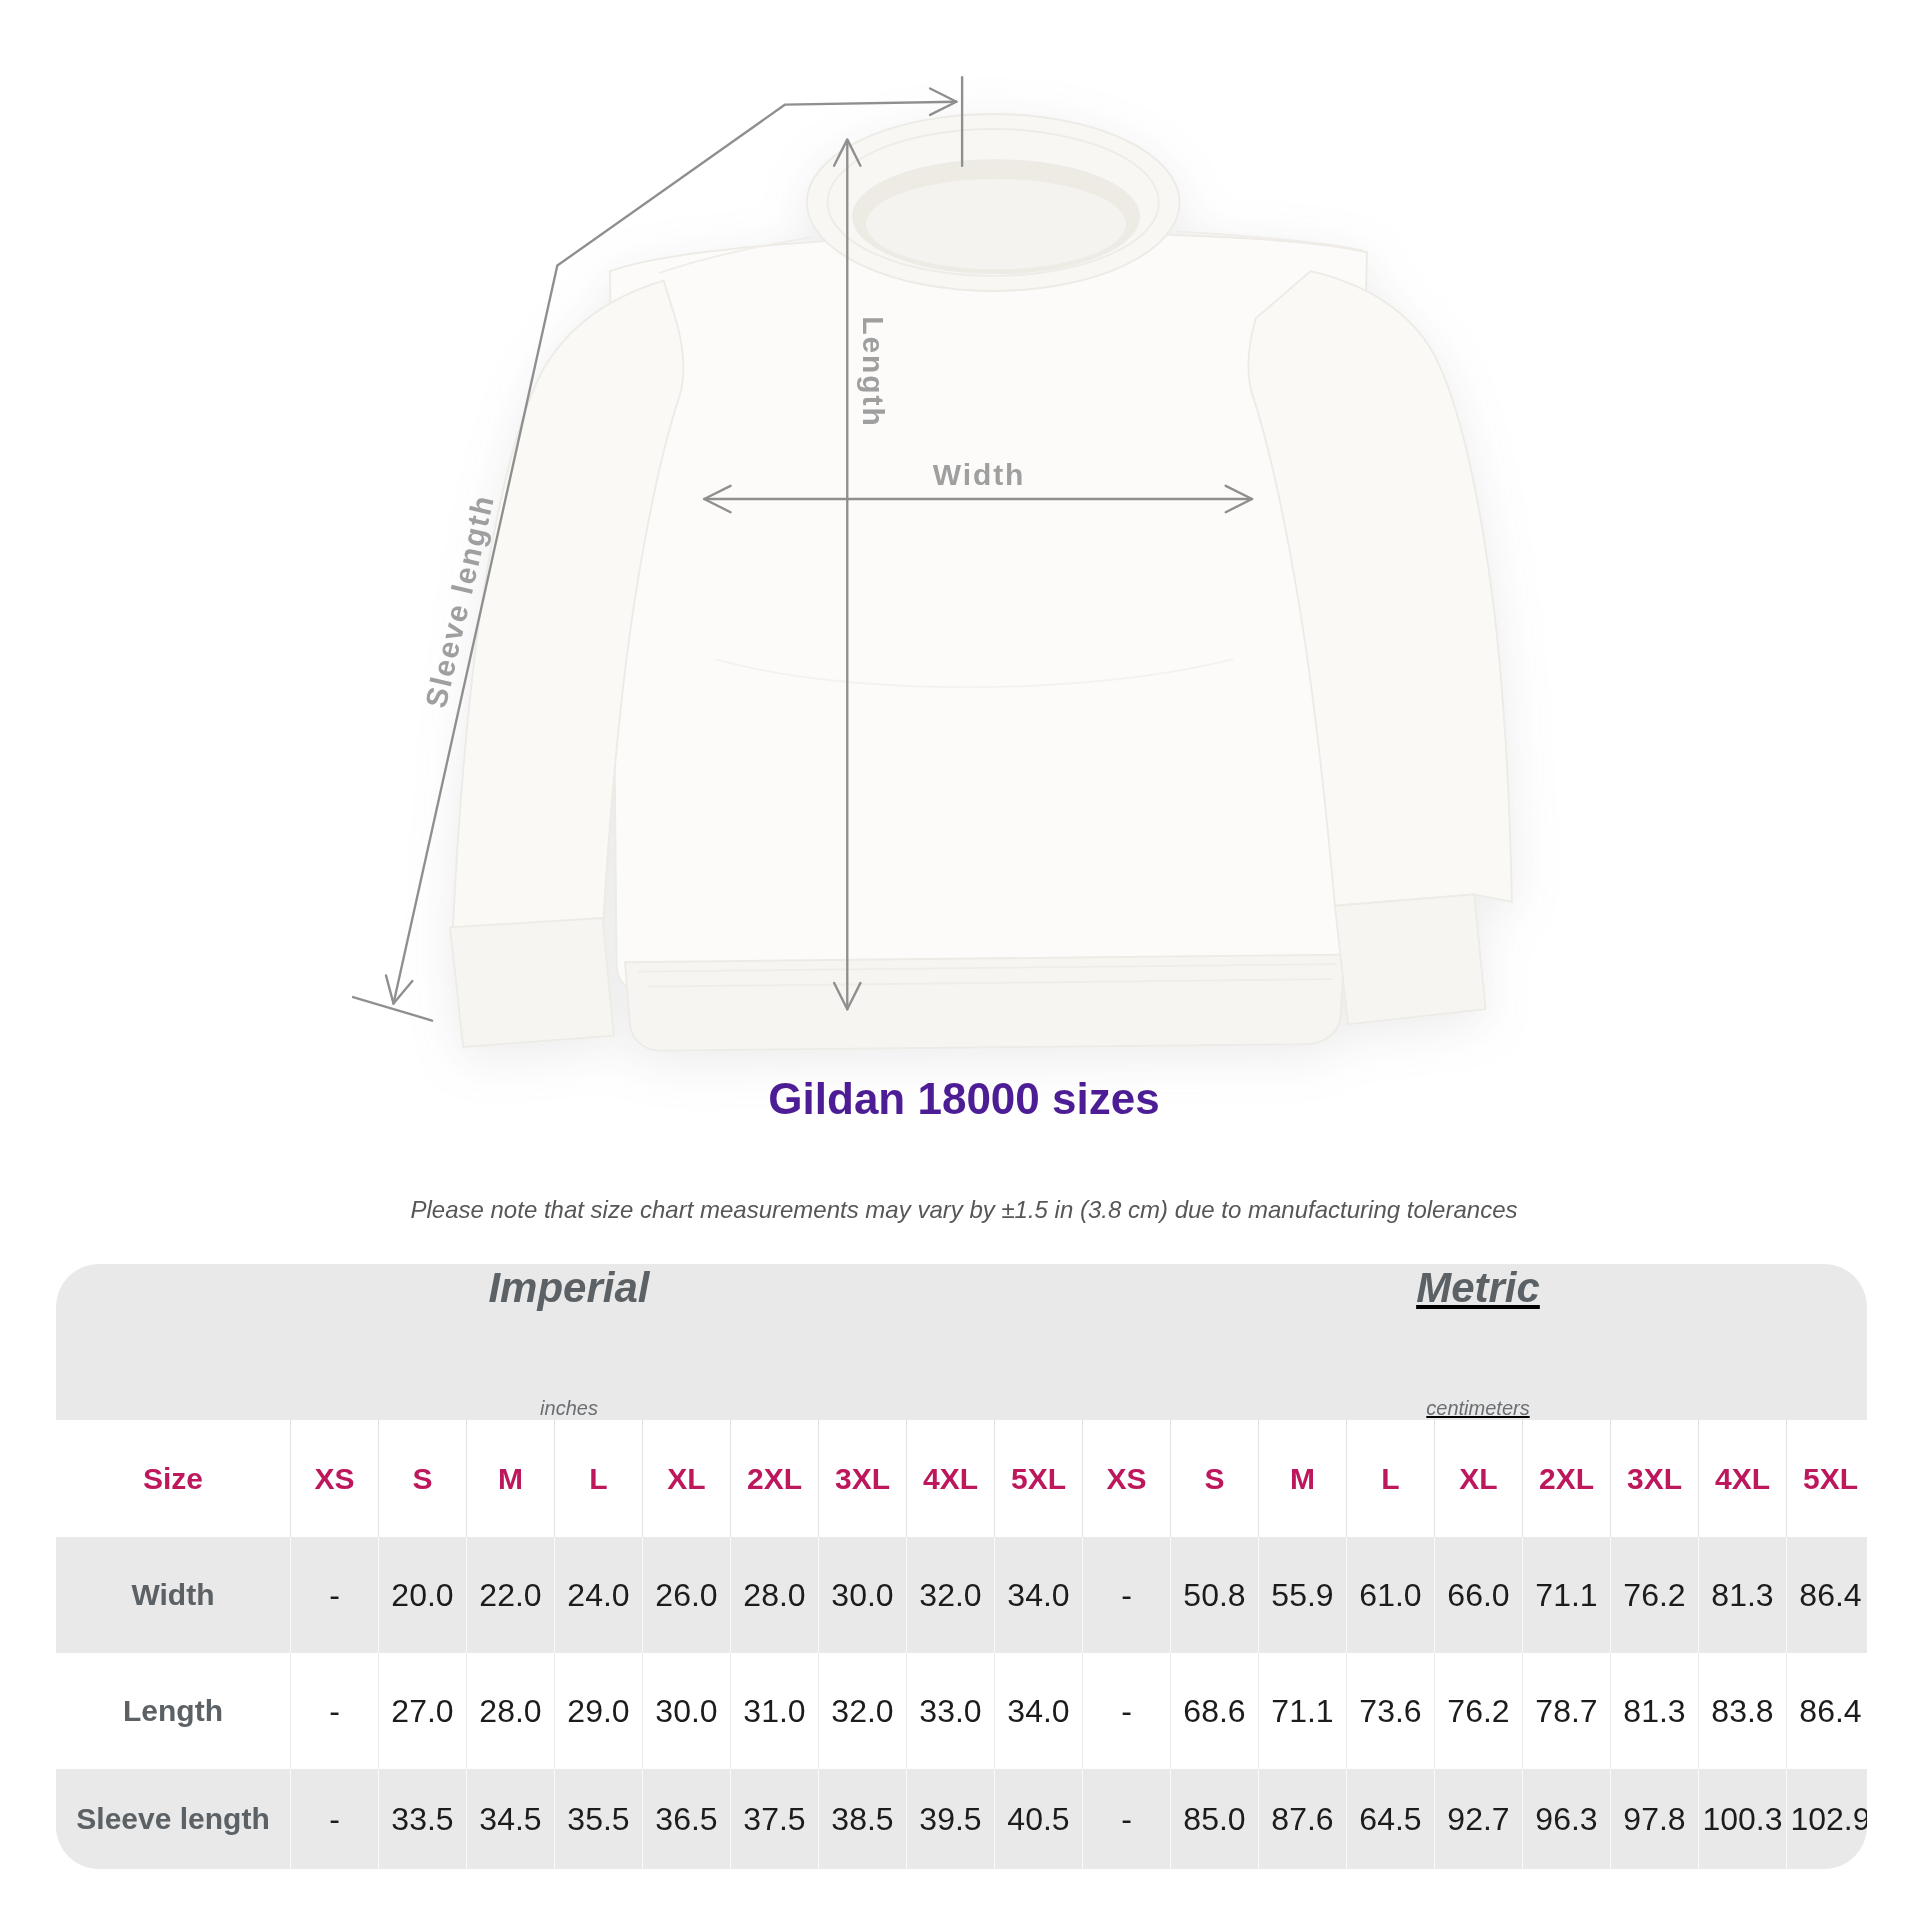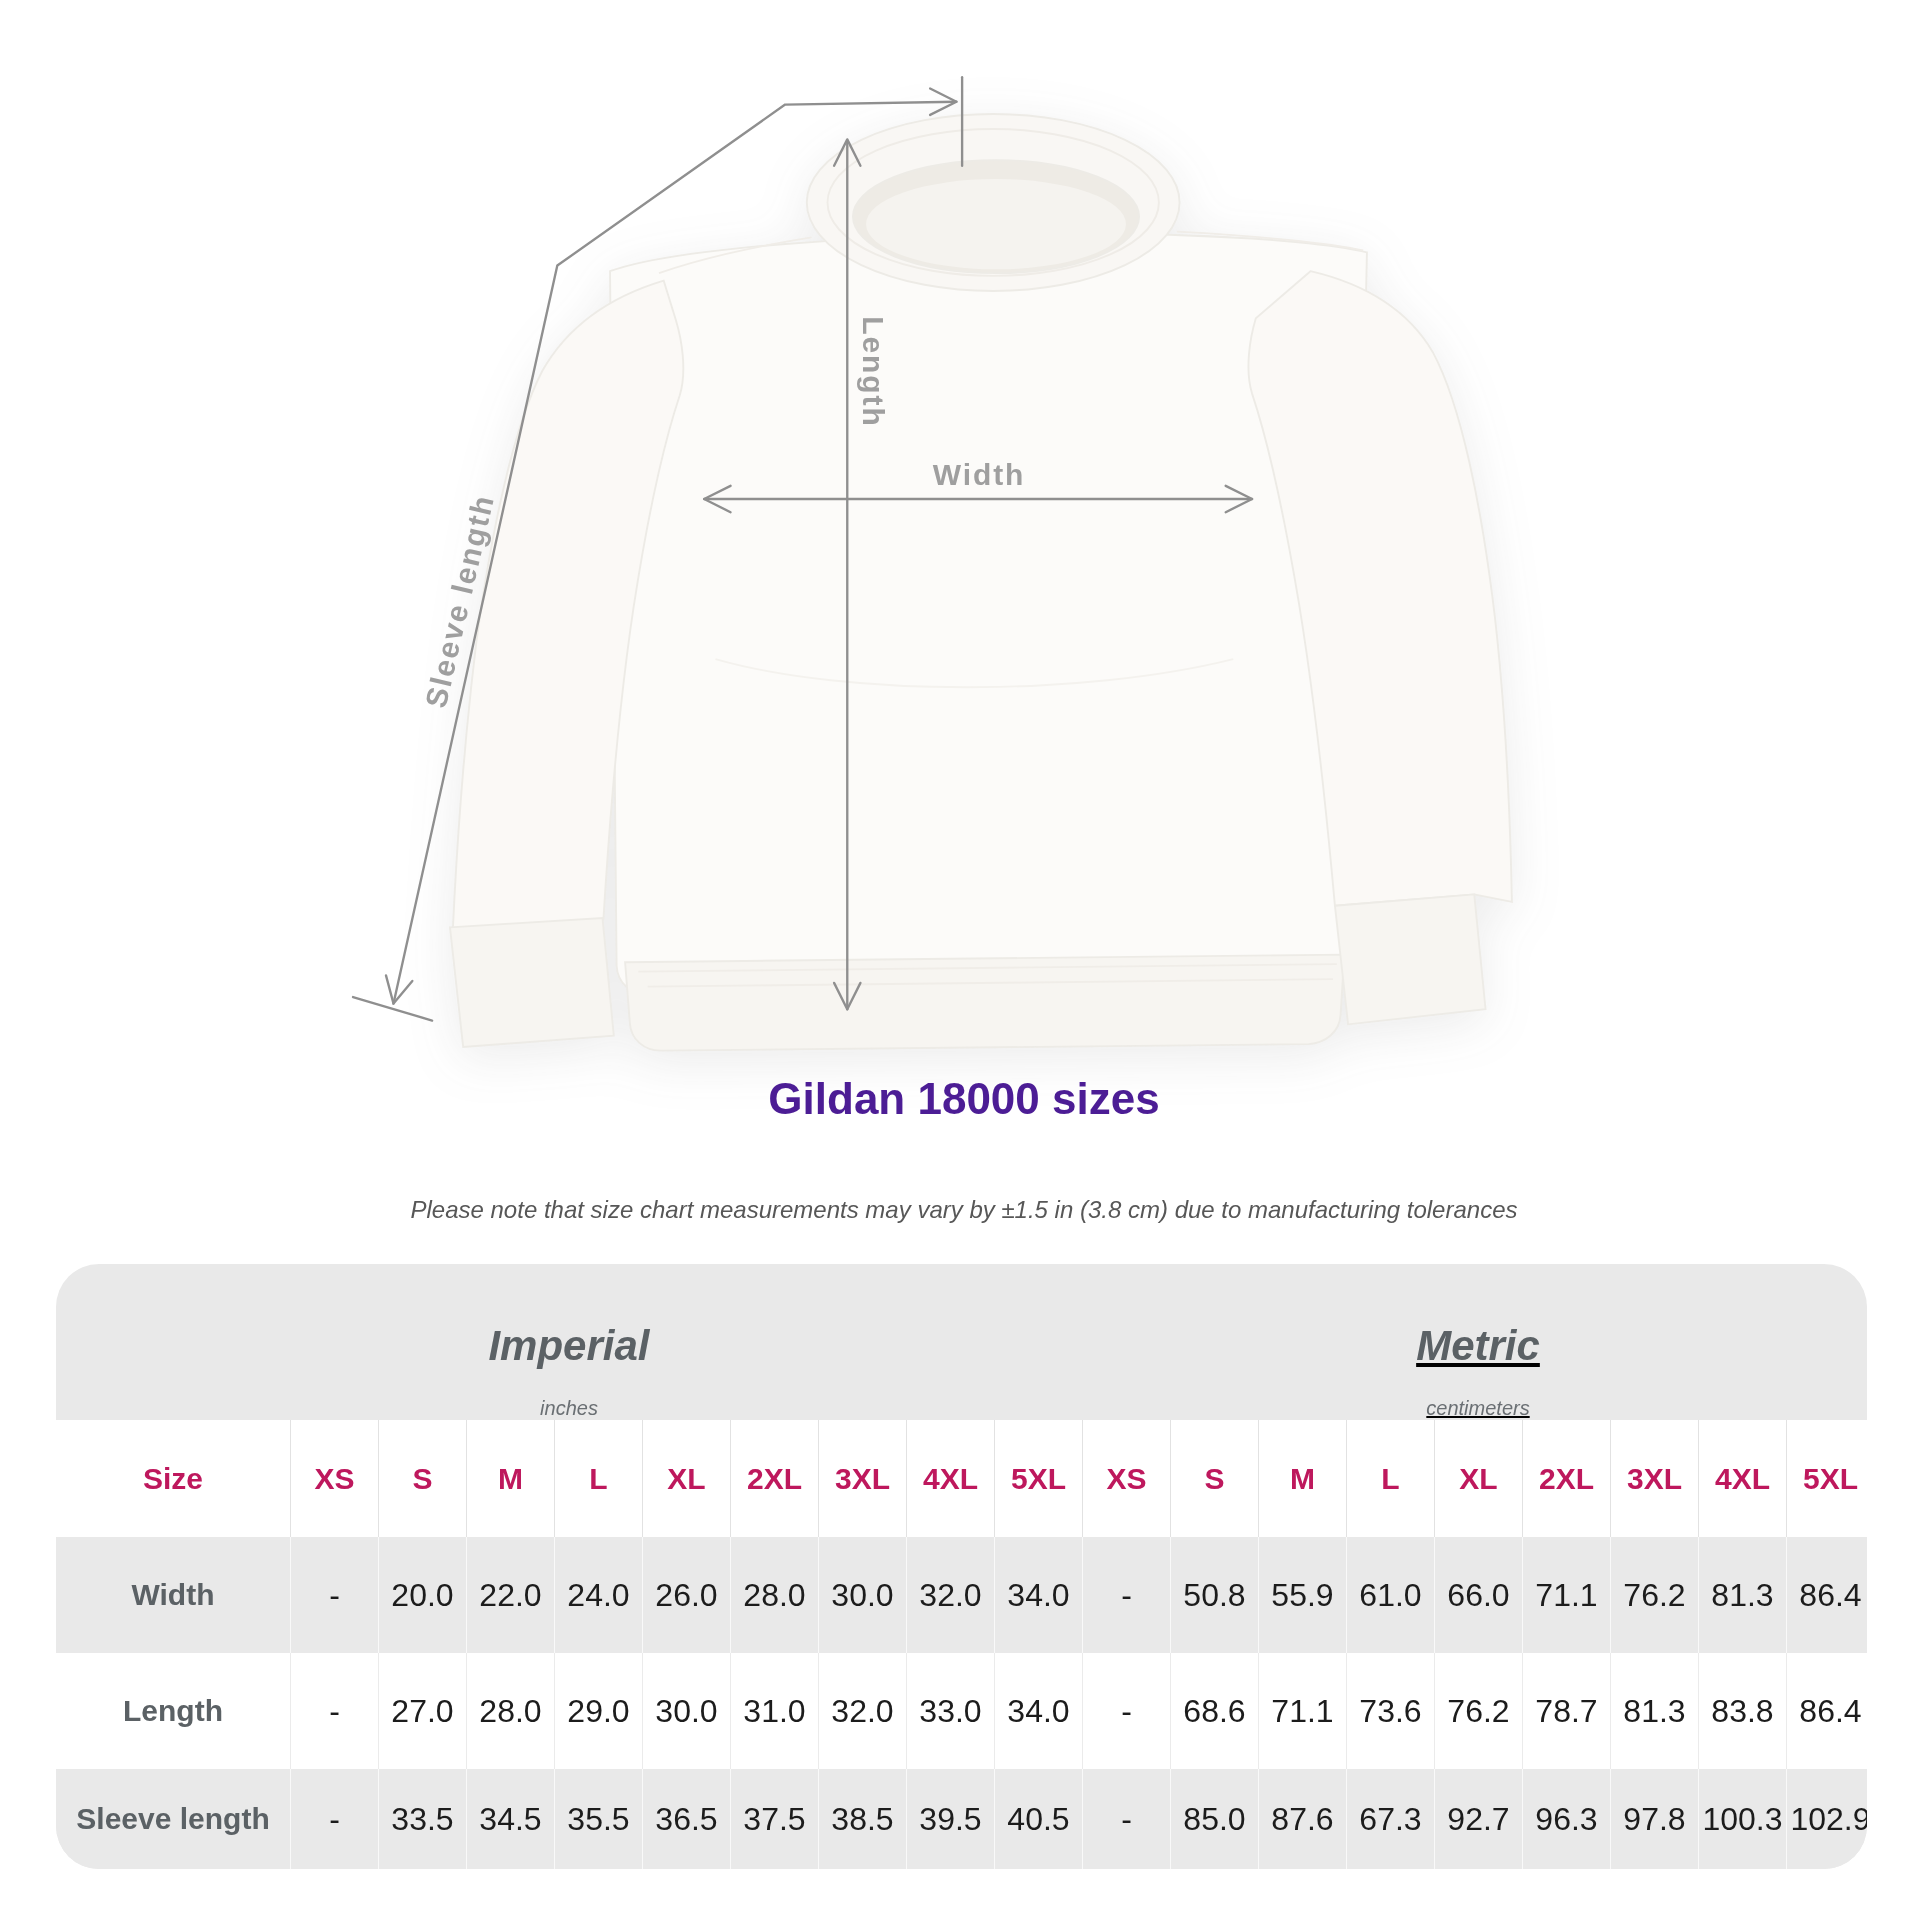--- a/index.html
+++ b/index.html
@@ -15,21 +15,21 @@
 
   
   .title{position:absolute;left:0;top:1074px;width:100%;text-align:center;font-size:44px;font-weight:bold;color:#4c1d95;margin:0;}
   .subtitle{position:absolute;left:0;top:1196px;width:100%;text-align:center;font-size:24px;font-style:italic;color:#575757;margin:0;}
 
   
   .size-table{position:absolute;left:56px;top:1264px;width:1811px;height:605px;
     display:grid;grid-template-columns:234px repeat(18,88px);
     grid-template-rows:156px 117px 116px 116px 100px;
     background:#e9e9e9;border-radius:43px;overflow:hidden;}
-  .group-cell{display:flex;flex-direction:column;align-items:center;justify-content:flex-end;gap:27px;}
+  .group-cell{display:flex;flex-direction:column;align-items:center;justify-content:space-between;gap:27px;}
   .group-cell.imperial{grid-row:1;grid-column:1 / span 10;}
   .group-cell.metric{grid-row:1;grid-column:11 / span 9;text-decoration:underline;}
   .group-title{font-size:42px;font-weight:bold;font-style:italic;color:#5b6165;}
   .group-unit{font-size:20px;font-style:italic;color:#6a6f73;}
   .cell{display:flex;align-items:center;justify-content:center;}
   .head-cell{background:#ffffff;border-left:1.9px solid #e2e2e2;font-weight:bold;font-size:30px;color:#be185d;}
   .head-cell.first{border-left:none;}
   .data-cell{font-size:32px;color:#1c1c1c;}
   .data-cell.gray{background:#e9e9e9;border-left:1.9px solid #f9f9f9;}
   .data-cell.white{background:#ffffff;border-left:1.9px solid #ebebeb;}
@@ -179,21 +179,21 @@
       <div class="cell data-cell gray">34.5</div>
       <div class="cell data-cell gray">35.5</div>
       <div class="cell data-cell gray">36.5</div>
       <div class="cell data-cell gray">37.5</div>
       <div class="cell data-cell gray">38.5</div>
       <div class="cell data-cell gray">39.5</div>
       <div class="cell data-cell gray">40.5</div>
       <div class="cell data-cell gray">-</div>
       <div class="cell data-cell gray">85.0</div>
       <div class="cell data-cell gray">87.6</div>
-      <div class="cell data-cell gray">67.3</div>
+      <div class="cell data-cell gray">64.5</div>
       <div class="cell data-cell gray">92.7</div>
       <div class="cell data-cell gray">96.3</div>
       <div class="cell data-cell gray">97.8</div>
       <div class="cell data-cell gray">100.3</div>
       <div class="cell data-cell gray">102.9</div>
     </div>
 
 </div>
 
 

